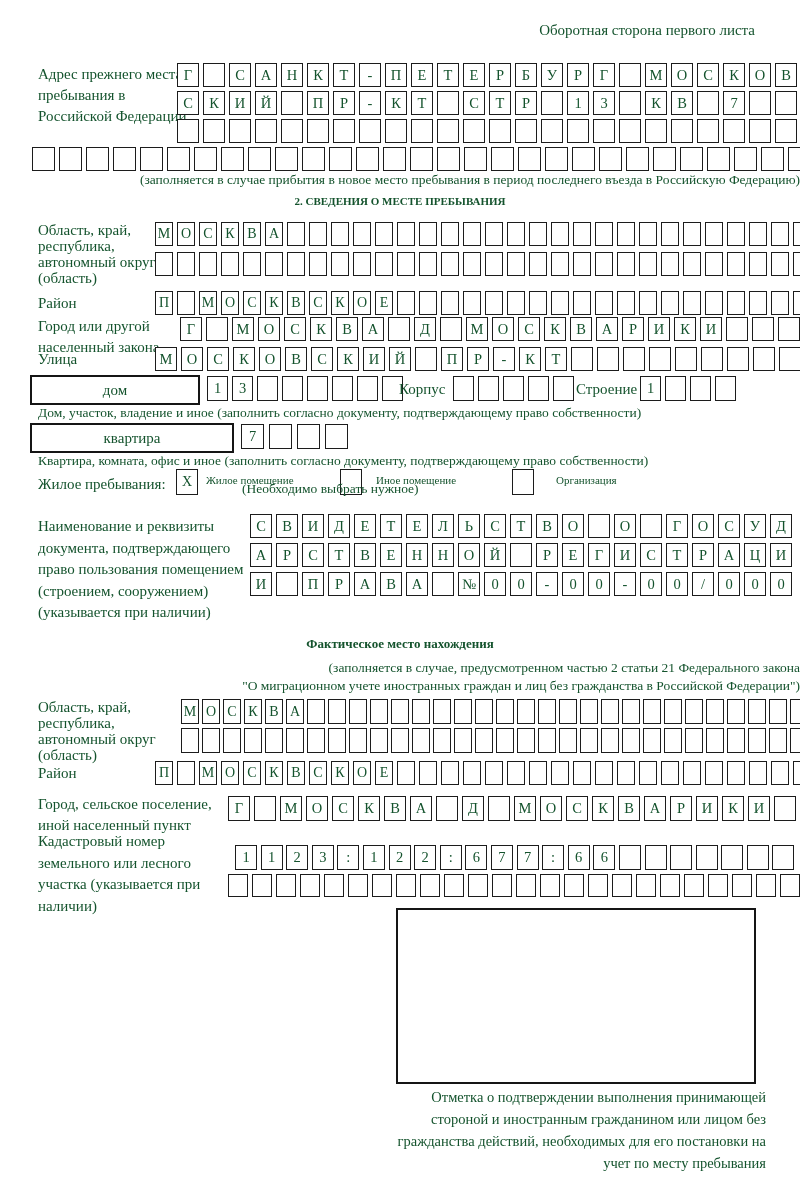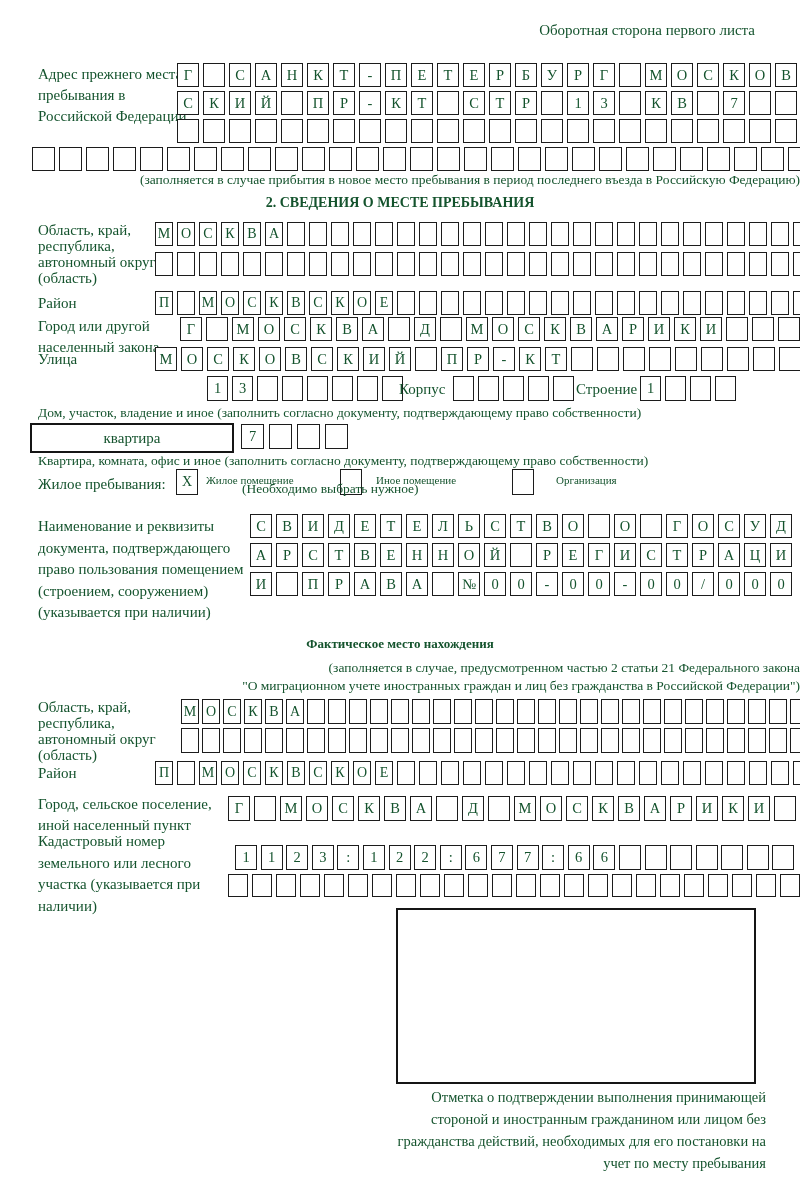--- a/index.html
+++ b/index.html
@@ -133,21 +133,21 @@
       <span class="cell"></span>
       <span class="cell"></span>
       <span class="cell"></span>
       <span class="cell"></span>
       <span class="cell"></span>
       <span class="cell"></span>
       <span class="cell"></span>
     </div>
   <div class="caption center" style="top:172px">(заполняется в случае прибытия в новое место пребывания в период последнего въезда в Российскую Федерацию)</div>
 
-  <div class="title" style="top:195px;font-size:14px">2. СВЕДЕНИЯ О МЕСТЕ ПРЕБЫВАНИЯ</div>
+  <div class="title" style="top:195px;font-size:11px">2. СВЕДЕНИЯ О МЕСТЕ ПРЕБЫВАНИЯ</div>
 
   <div class="label lh23" style="left:38px;top:222px;width:128px">Область, край, республика, автономный округ (область)</div>
   <div class="row" style="left:155px;top:222px;--w:16px;--h:22px;--fs:14px">
       <span class="cell">М</span>
       <span class="cell">О</span>
       <span class="cell">С</span>
       <span class="cell">К</span>
       <span class="cell">В</span>
       <span class="cell">А</span>
       <span class="cell"></span>
@@ -292,20 +292,21 @@
       <span class="cell"></span>
       <span class="cell"></span>
       <span class="cell"></span>
       <span class="cell"></span>
       <span class="cell"></span>
       <span class="cell"></span>
       <span class="cell"></span>
       <span class="cell"></span>
     </div>
 
+  <div class="widebox" style="left:30px;top:375px;width:166px;height:26px">дом</div>
   <div class="row" style="left:207px;top:376px;--w:19px;--h:23px">
       <span class="cell">1</span>
       <span class="cell">3</span>
       <span class="cell"></span>
       <span class="cell"></span>
       <span class="cell"></span>
       <span class="cell"></span>
       <span class="cell"></span>
       <span class="cell"></span>
     </div>

